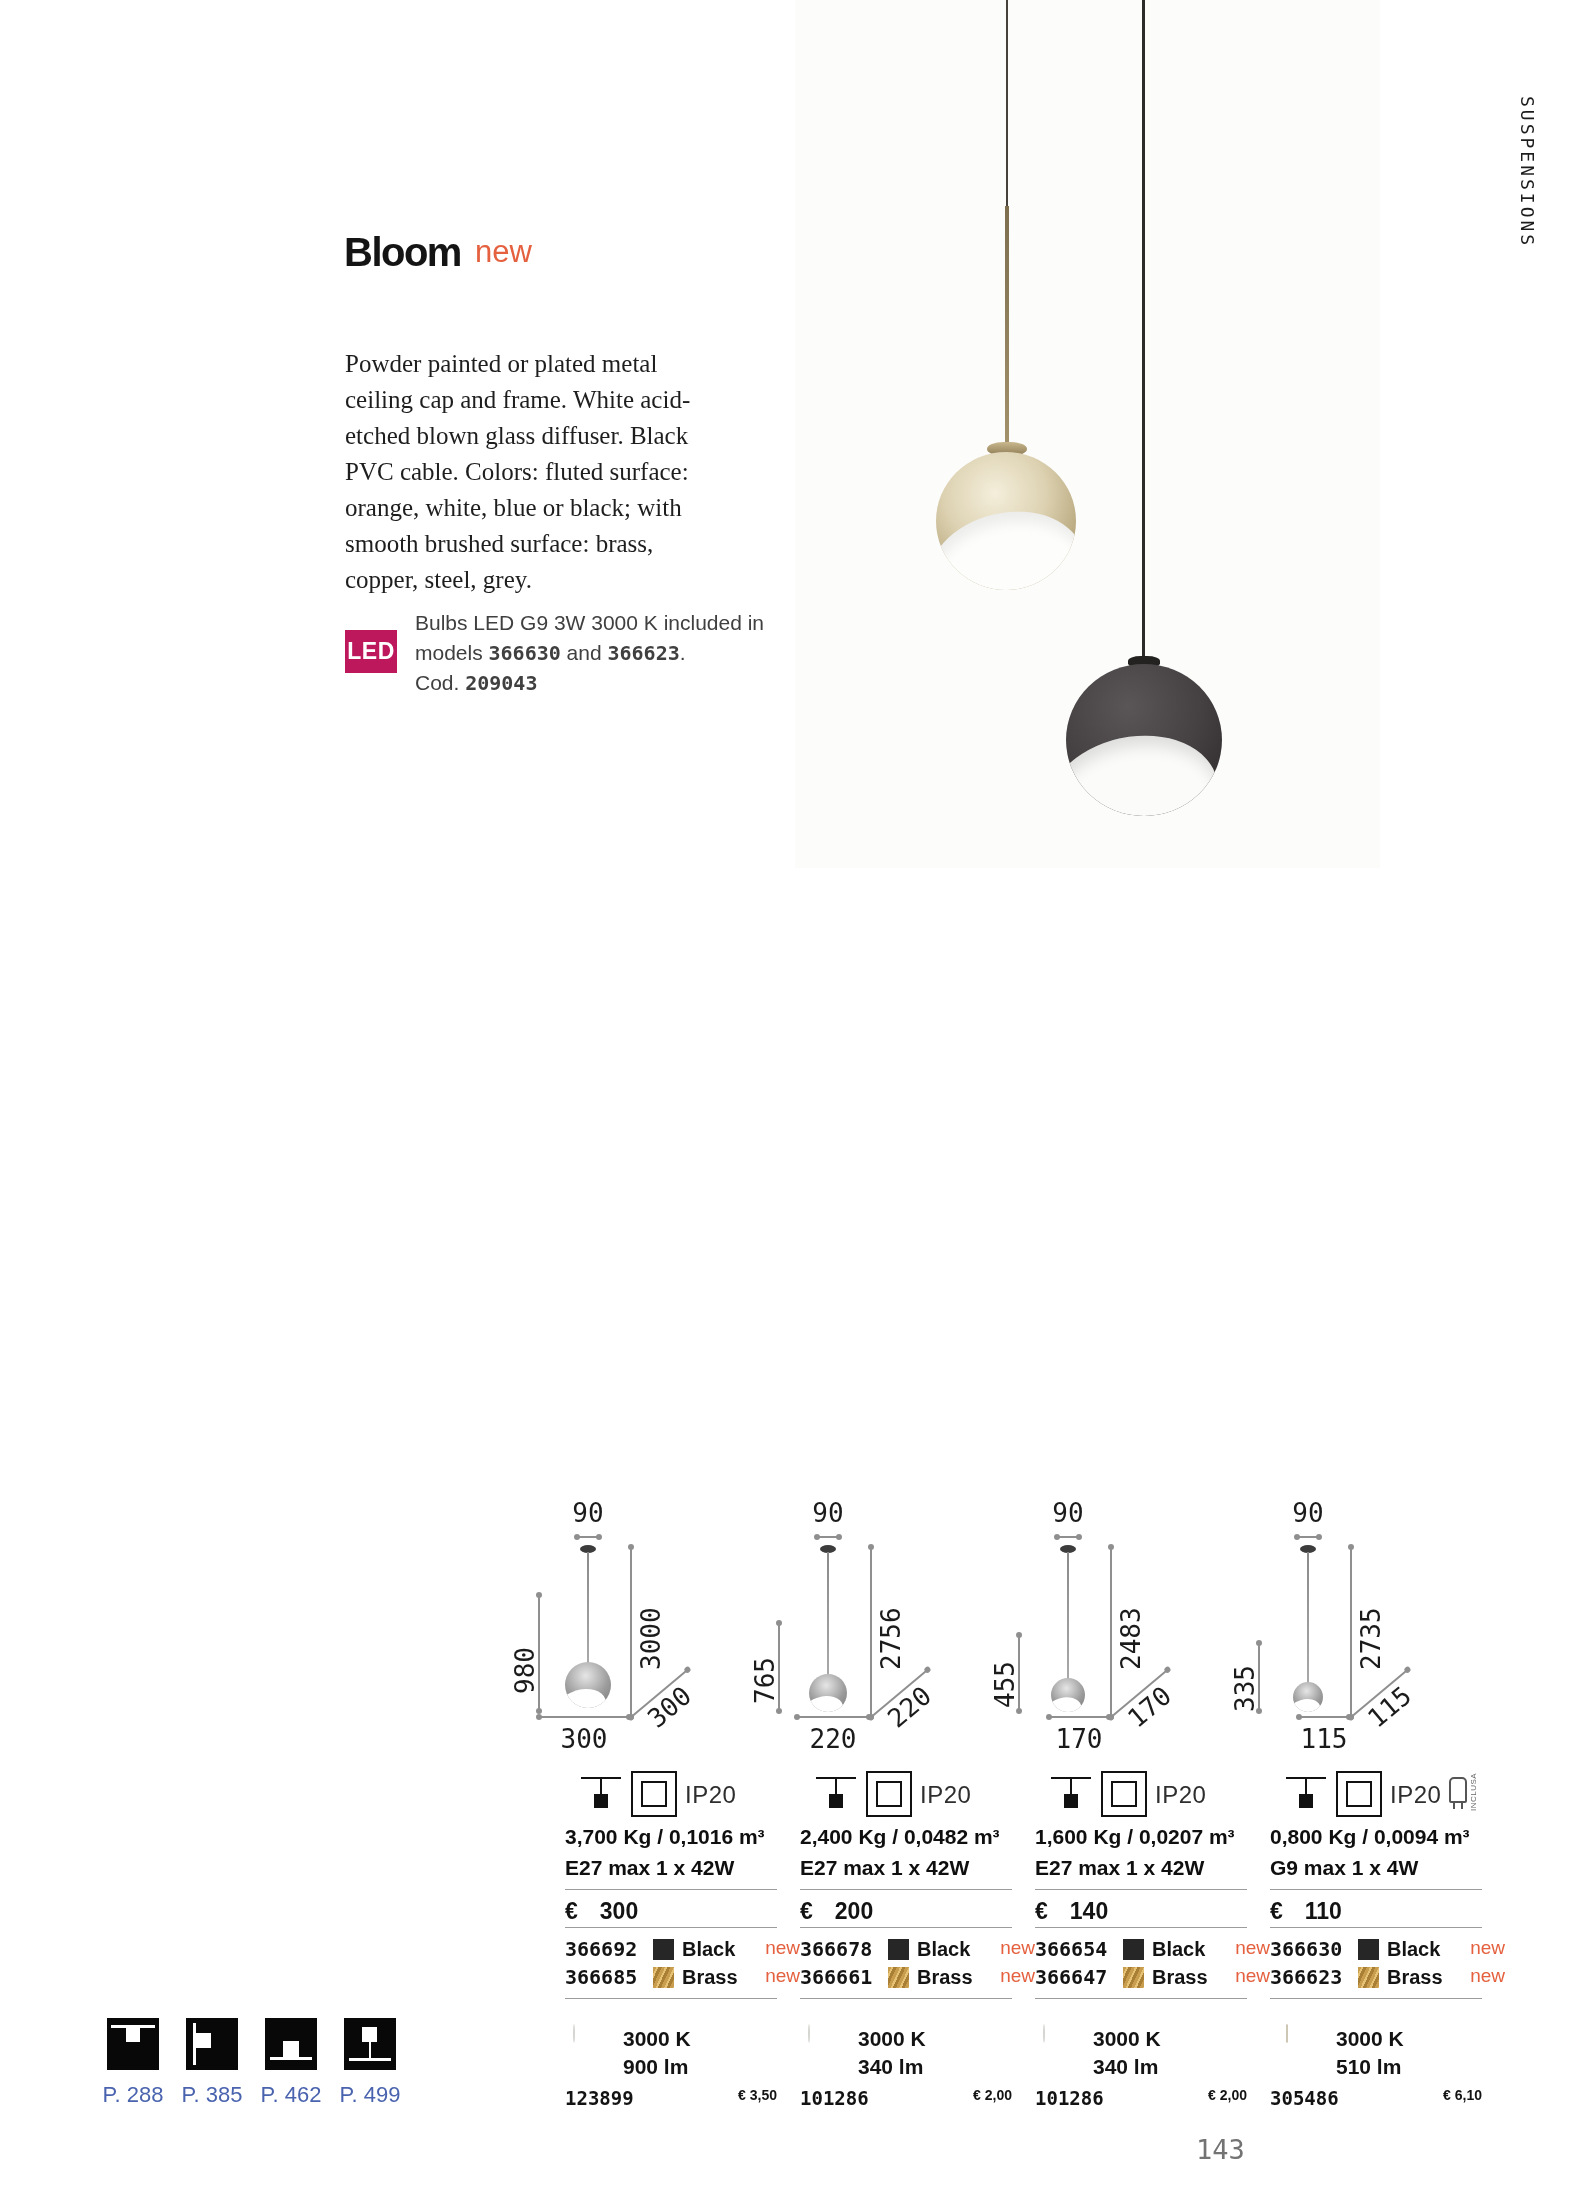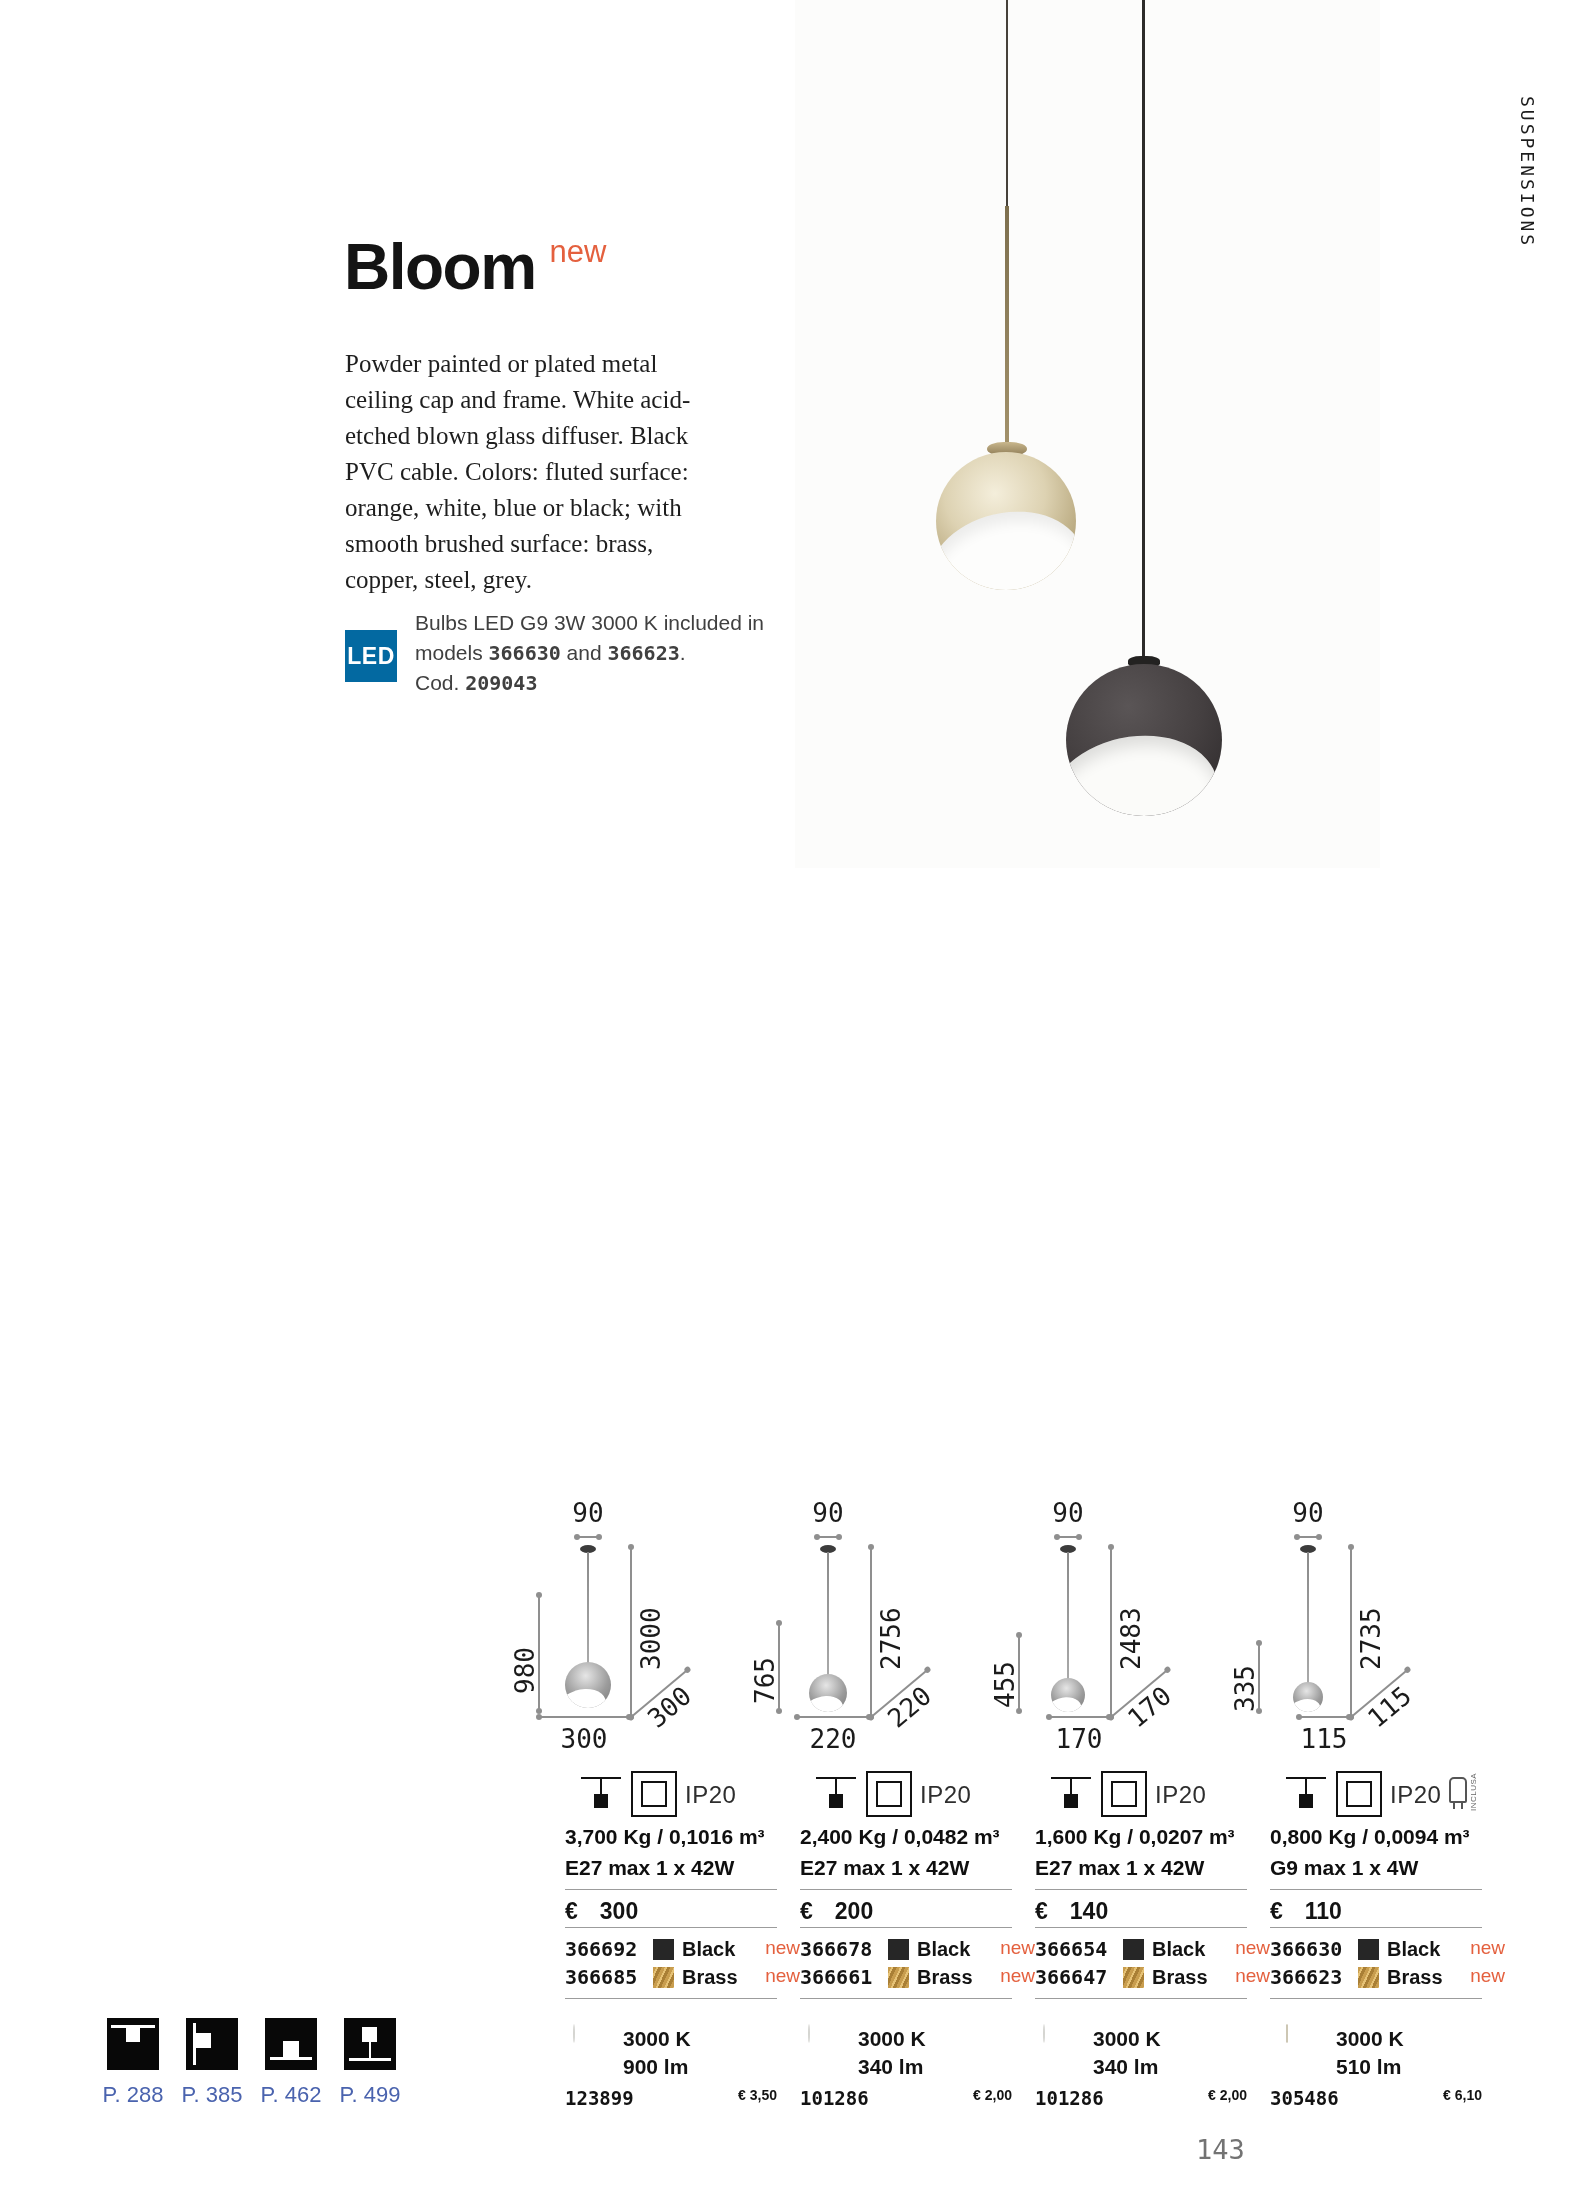--- a/index.html
+++ b/index.html
@@ -17,30 +17,30 @@
     font-family:"DejaVu Sans Mono", monospace;
     font-size:18px; letter-spacing:3px; color:#1c1c1c;
   }
   .page-number {
     position:absolute; left:1196px; top:2134px;
     font-family:"DejaVu Sans Mono", monospace; font-size:27px; color:#737373;
   }
 
   
   .title-row { position:absolute; left:344px; top:230px; }
-  .title { font-size:64px; font-weight:700; letter-spacing:-1.5px; color:#141414; display:inline-block; }
+  .title { font-size:40px; font-weight:700; letter-spacing:-1.5px; color:#141414; display:inline-block; }
   .new-flag-title { font-size:31px; color:#E4603E; vertical-align:top; margin-left:14px; position:relative; top:4px; font-weight:400; }
   .description {
     position:absolute; left:345px; top:346px; width:460px;
     font-family:"Liberation Serif", serif; font-size:25px; line-height:36px;
     color:#1e1e1e; white-space:pre-line;
   }
   .led-row { position:absolute; left:345px; top:608px; display:flex; align-items:flex-start; }
   .led-badge {
-    width:52px; height:52px; background:#0369a1; color:#fff;
+    width:52px; height:43px; background:#be185d; color:#fff;
     display:flex; align-items:center; justify-content:center;
     font-size:23px; font-weight:700; letter-spacing:0.5px; margin-top:22px;
   }
   .led-note { margin-left:18px; font-size:21px; line-height:30px; color:#404040; }
   .mono-b { font-family:"DejaVu Sans Mono", monospace; font-weight:700; font-size:20px; }
 
   
   .hero { position:absolute; left:795px; top:0; width:585px; height:868px; background:#fcfcfb; }
   .cable { position:absolute; }
   .cable1 { left:211px; top:0; width:2px; height:206px; background:#46413a; }

